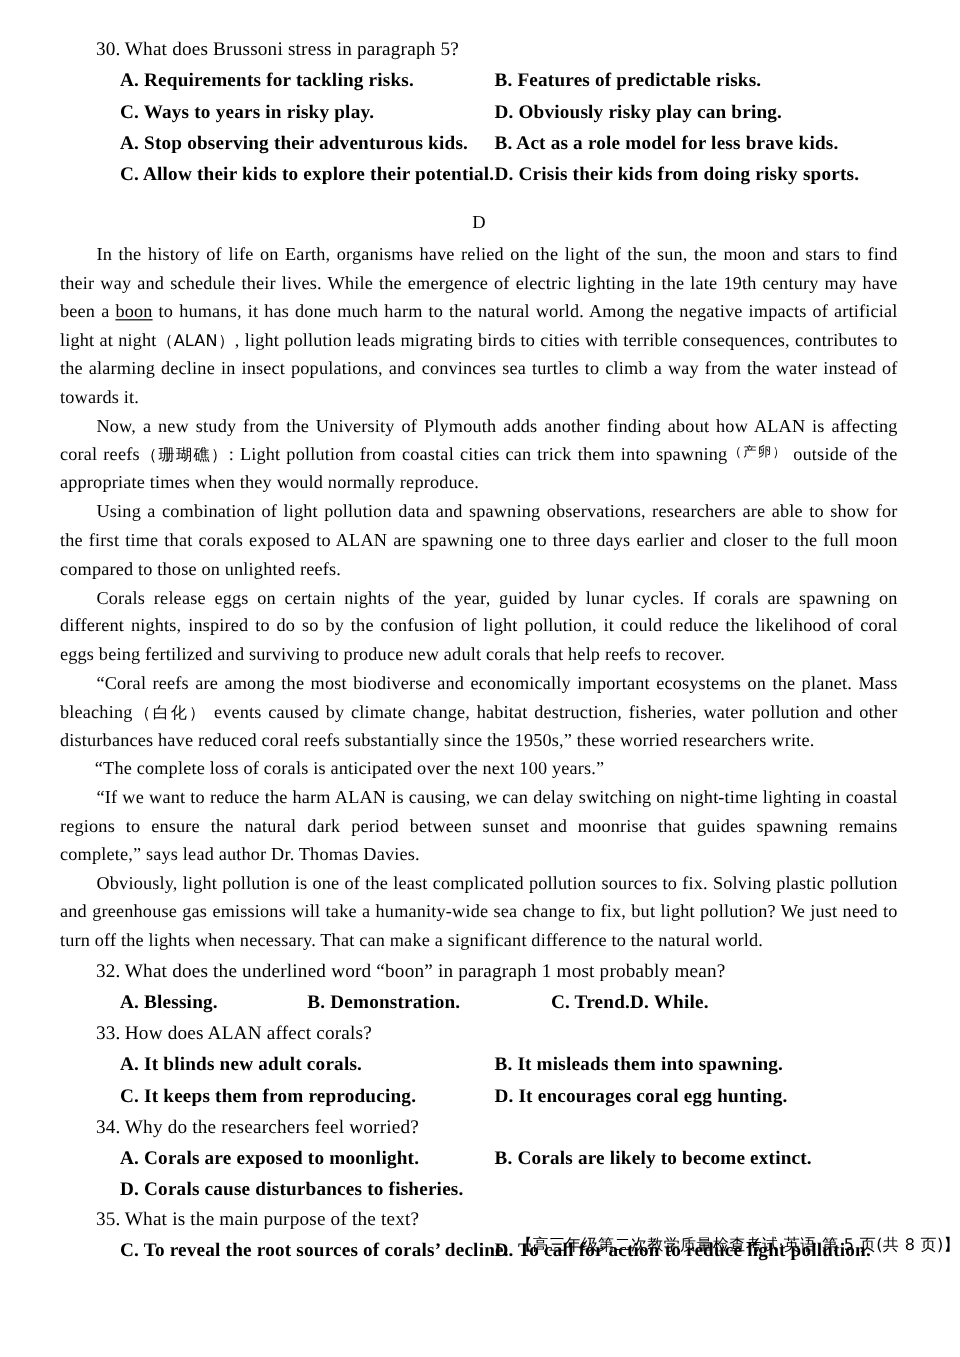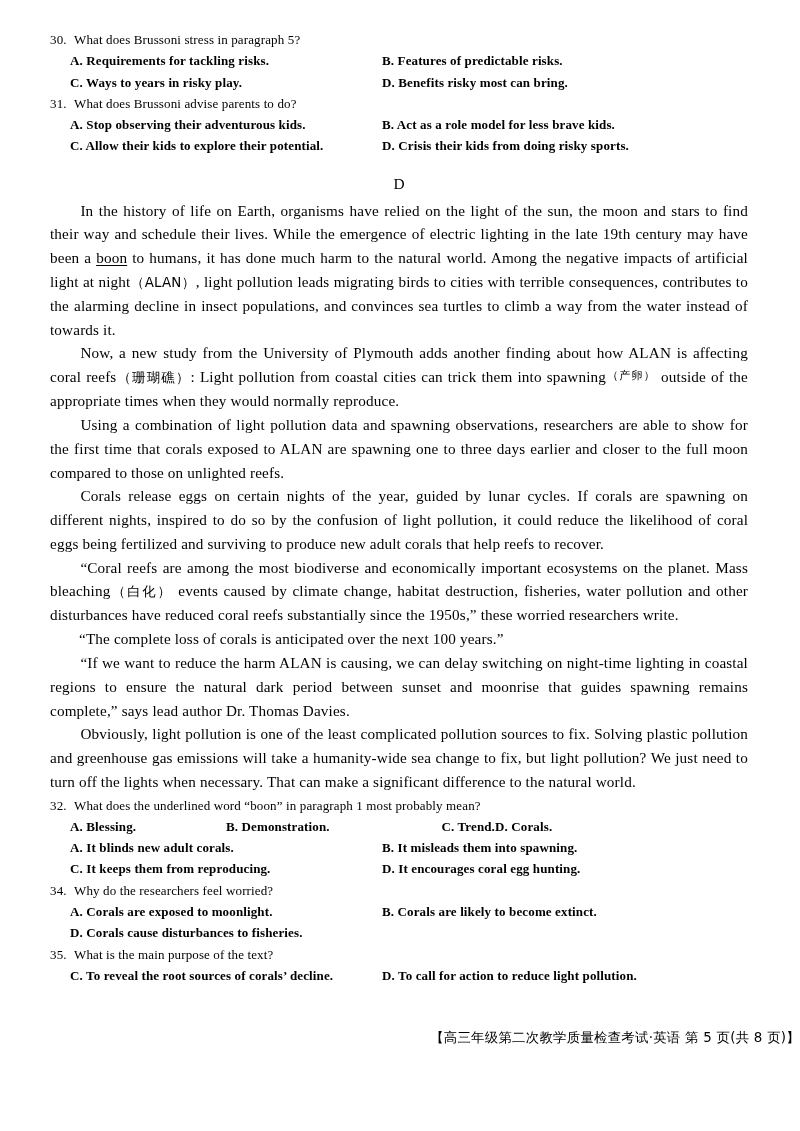--- a/index.html
+++ b/index.html
@@ -15,23 +15,24 @@
     -webkit-font-smoothing: antialiased;
   }
   .page {
     position: relative;
     width: 800px;
     height: 1131px;
     box-sizing: border-box;
     padding: 30px 52px 0 50px;
   }
   .q-block {
-    font-size: 13px;
+    font-size: 16px;
     line-height: 1.56;
     letter-spacing: 0.01em;
+    margin-left: 30px;
   }
   .q-stem {
     margin: 0 0 1px 0;
     white-space: nowrap;
   }
   .q-stem .num {
     display: inline-block;
     min-width: 24px;
   }
   .opt-row {
@@ -90,26 +91,23 @@
 
     <div class="q-stem">
       <span class="num">30.</span><span>What does Brussoni stress in paragraph 5?</span>
     </div>
     <div class="opt-row opt-2col">
       <span class="opt">A.  Requirements for tackling risks.</span>
       <span class="opt">B.  Features of predictable risks.</span>
     </div>
     <div class="opt-row opt-2col">
       <span class="opt">C.  Ways to years in risky play.</span>
-      <span class="opt">D.  Benefits risky most can bring.</span>
+      <span class="opt">D.  Obviously risky play can bring.</span>
     </div>
 
-    <div class="q-stem">
-      <span class="num">31.</span><span>What does Brussoni advise parents to do?</span>
-    </div>
     <div class="opt-row opt-31">
       <span class="opt">A.  Stop observing their adventurous kids.</span>
       <span class="opt">B.  Act as a role model for less brave kids.</span>
     </div>
     <div class="opt-row opt-31">
       <span class="opt">C.  Allow their kids to explore their potential.</span>
       <span class="opt">D.  Crisis their kids from doing risky sports.</span>
     </div>
   </div>
 
@@ -144,23 +142,26 @@
 
   <div class="q-block lower">
 
     <div class="q-stem">
       <span class="num">32.</span><span>What does the underlined word “boon” in paragraph 1 most probably mean?</span>
     </div>
     <div class="opt-row opt-wide">
       <span class="opt">A.  Blessing.</span>
       <span class="opt">B.  Demonstration.</span>
       <span class="opt">C.  Trend.</span>
-      <span class="opt">D.  Corals.</span>
+      <span class="opt">D.  While.</span>
     </div>
 
+    <div class="q-stem">
+      <span class="num">33.</span><span>How does ALAN affect corals?</span>
+    </div>
     <div class="opt-row opt-2col">
       <span class="opt">A.  It blinds new adult corals.</span>
       <span class="opt">B.  It misleads them into spawning.</span>
     </div>
     <div class="opt-row opt-2col">
       <span class="opt">C.  It keeps them from reproducing.</span>
       <span class="opt">D.  It encourages coral egg hunting.</span>
     </div>
 
     <div class="q-stem">

